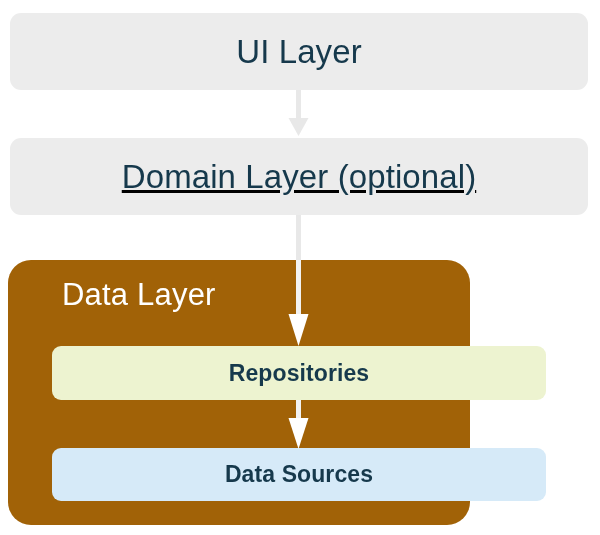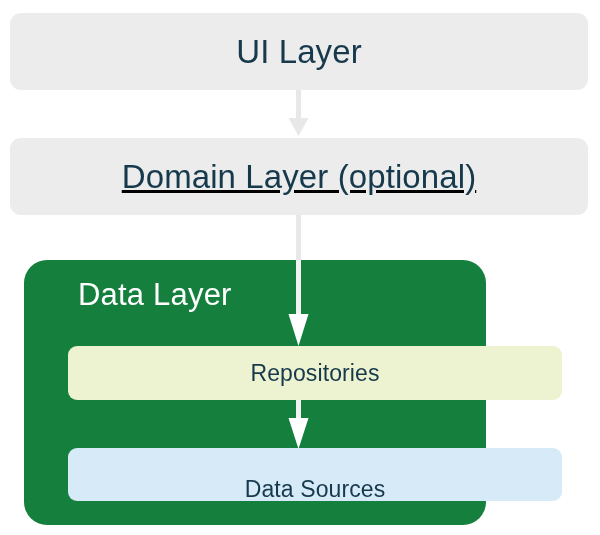--- a/index.html
+++ b/index.html
@@ -48,25 +48,25 @@
     letter-spacing: 0.1px;
     line-height: 1;
   }
 
   #ui-layer-box    { top: 13px; }
   #domain-layer-box{ top: 138px; text-decoration: underline; }
 
   
   #data-layer-container {
     position: absolute;
-    left: 24px;
+    left: 8px;
     top: 260px;
     width: 462px;
     height: 265px;
-    background: #15803d;
+    background: #a16207;
     border-radius: 23px;
     box-sizing: border-box;
   }
 
   #data-layer-title {
     position: absolute;
     left: 54px;
     top: 19px;
     font-size: 31px;
     font-weight: 400;
@@ -83,37 +83,36 @@
     width: 494px;
     box-sizing: border-box;
     display: flex;
     align-items: center;
     justify-content: center;
     border-radius: 9px;
   }
 
   .inner-box .inner-label {
     font-size: 23px;
-    font-weight: 400;
+    font-weight: 700;
     color: #16394C;
     letter-spacing: 0.1px;
     line-height: 1;
   }
 
   #repositories-box {
     top: 86px;
     height: 54px;
     background: #EDF3D0;
   }
 
   #data-sources-box {
     top: 188px;
     height: 53px;
     background: #D6EAF8;
-    align-items: flex-end;
   }
 
   
   .connector {
     position: absolute;
     left: 0;
     top: 0;
     width: 600px;
     height: 535px;
     pointer-events: none;

